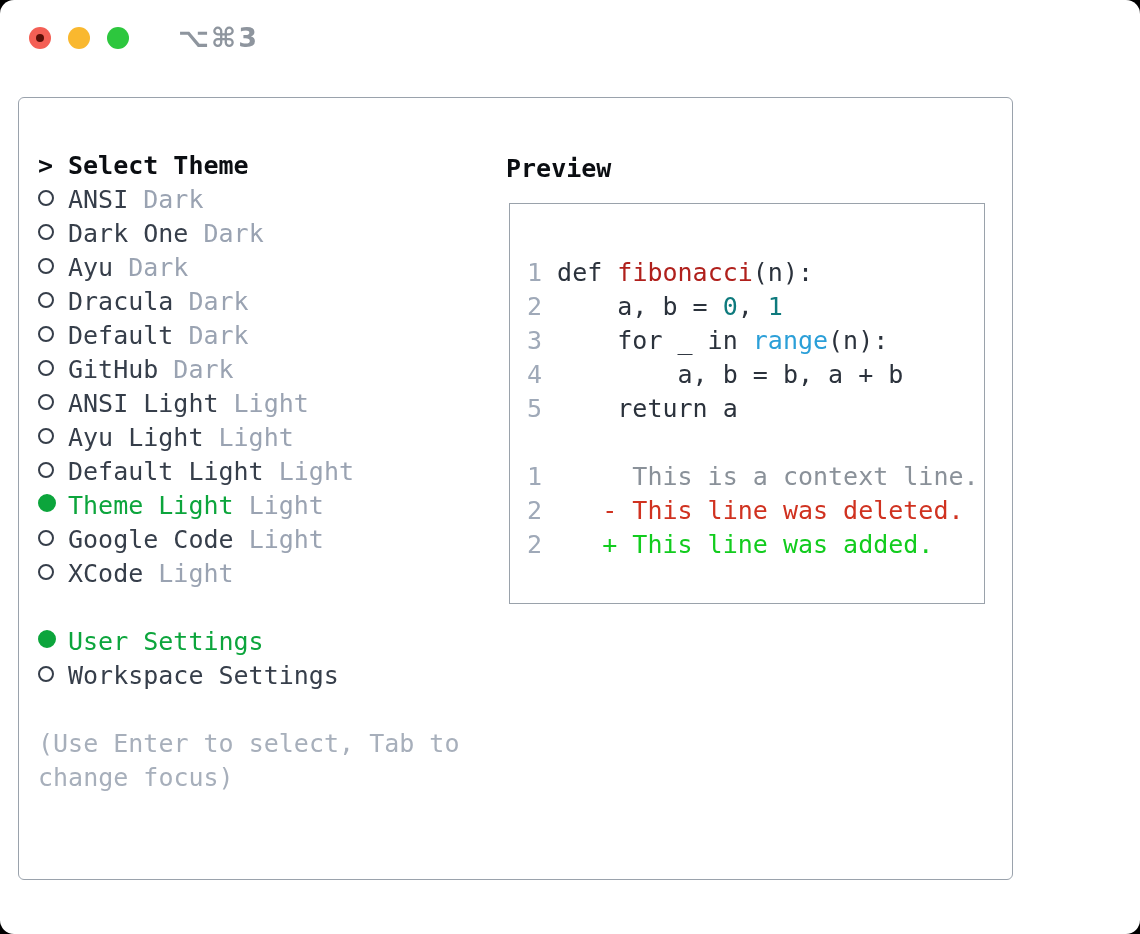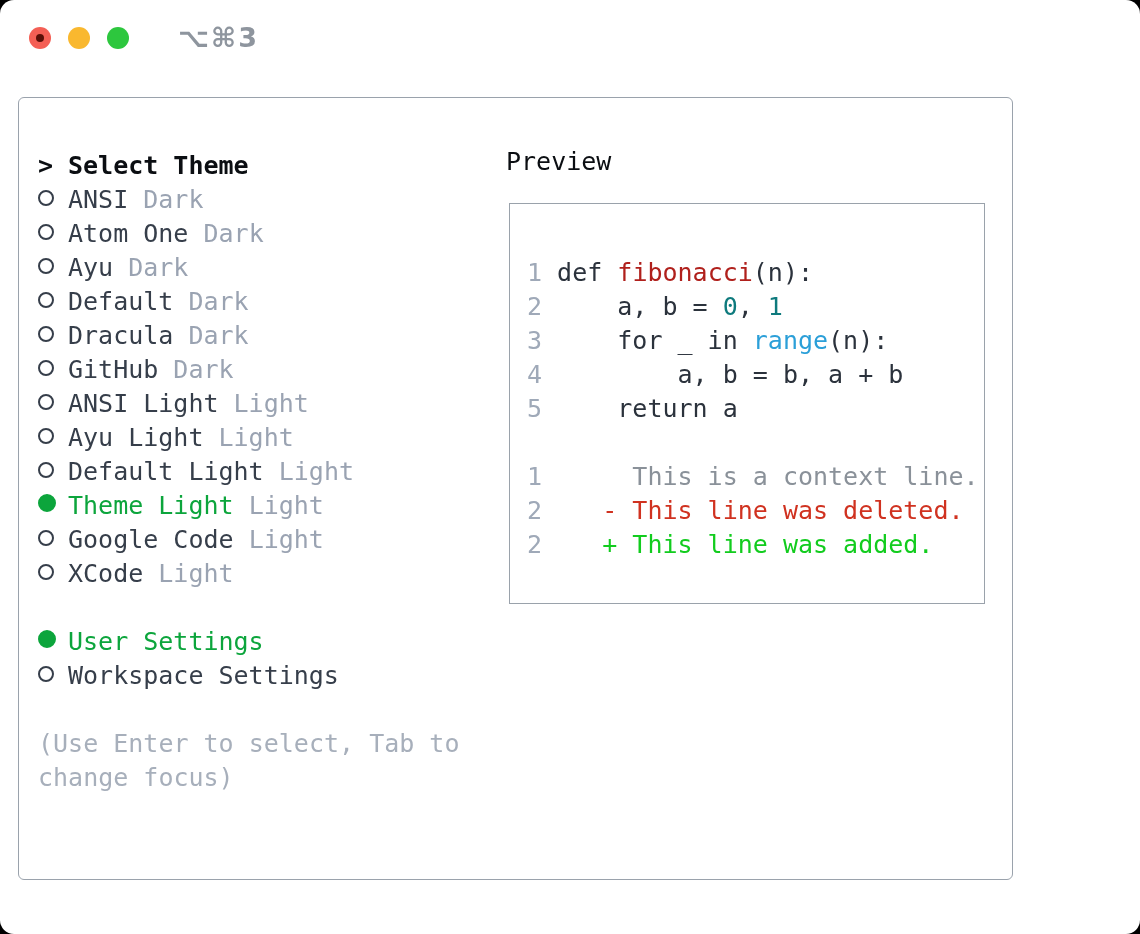--- a/index.html
+++ b/index.html
@@ -70,23 +70,23 @@
     background:var(--c-green);border-color:var(--c-green);
     width:14px;height:14px;
   }
   .name{color:var(--c-name);}
   .item.sel .name{color:var(--c-green);}
   .variant{color:var(--c-variant);}
   .apply-h{color:var(--c-header);}
   .help-line{white-space:pre;height:34px;color:var(--c-help);}
   
   .preview-title{
-    position:absolute;left:487px;top:47px;
+    position:absolute;left:487px;top:54px;
     height:34px;line-height:34px;font-size:25px;
-    font-weight:400;color:var(--c-header);
+    font-weight:700;color:var(--c-header);
   }
   .preview-box{
     position:absolute;left:490px;top:105px;
     width:476px;height:401px;
     border:1.5px solid var(--c-border2);
     box-sizing:border-box;
     background:#fff;
     overflow:hidden;
   }
   .code{
@@ -111,24 +111,24 @@
     <span class="wtitle">⌥⌘3</span>
   </div>
 
   <div class="panel">
 
     <div class="left">
       <div class="row"><span class="prefix prompt">&gt;</span><span class="h1">Select Theme</span></div>
 
       <div id="theme-list">
           <div class="row item"><span class="prefix"><span class="radio"></span></span><span class="name">ANSI</span><span class="variant"> Dark</span></div>
-          <div class="row item"><span class="prefix"><span class="radio"></span></span><span class="name">Atom One</span><span class="variant"> Dark</span></div>
+          <div class="row item"><span class="prefix"><span class="radio"></span></span><span class="name">Dark One</span><span class="variant"> Dark</span></div>
           <div class="row item"><span class="prefix"><span class="radio"></span></span><span class="name">Ayu</span><span class="variant"> Dark</span></div>
+          <div class="row item"><span class="prefix"><span class="radio"></span></span><span class="name">Dracula</span><span class="variant"> Dark</span></div>
           <div class="row item"><span class="prefix"><span class="radio"></span></span><span class="name">Default</span><span class="variant"> Dark</span></div>
-          <div class="row item"><span class="prefix"><span class="radio"></span></span><span class="name">Dracula</span><span class="variant"> Dark</span></div>
           <div class="row item"><span class="prefix"><span class="radio"></span></span><span class="name">GitHub</span><span class="variant"> Dark</span></div>
           <div class="row item"><span class="prefix"><span class="radio"></span></span><span class="name">ANSI Light</span><span class="variant"> Light</span></div>
           <div class="row item"><span class="prefix"><span class="radio"></span></span><span class="name">Ayu Light</span><span class="variant"> Light</span></div>
           <div class="row item"><span class="prefix"><span class="radio"></span></span><span class="name">Default Light</span><span class="variant"> Light</span></div>
           <div class="row item sel"><span class="prefix"><span class="radio sel"></span></span><span class="name">Theme Light</span><span class="variant"> Light</span></div>
           <div class="row item"><span class="prefix"><span class="radio"></span></span><span class="name">Google Code</span><span class="variant"> Light</span></div>
           <div class="row item"><span class="prefix"><span class="radio"></span></span><span class="name">XCode</span><span class="variant"> Light</span></div>
         </div>
 
       <div class="row"> </div>

